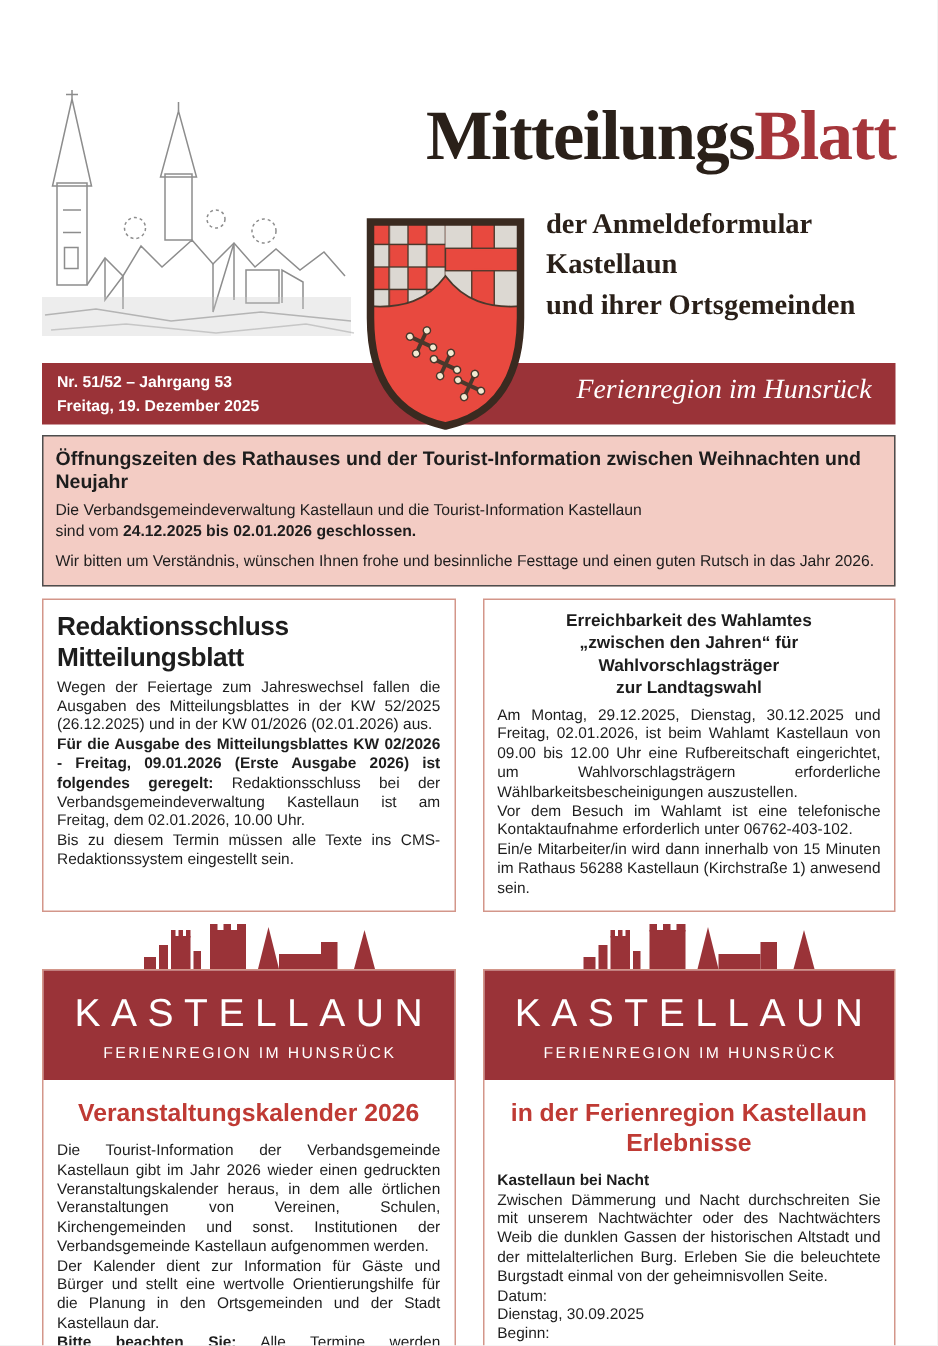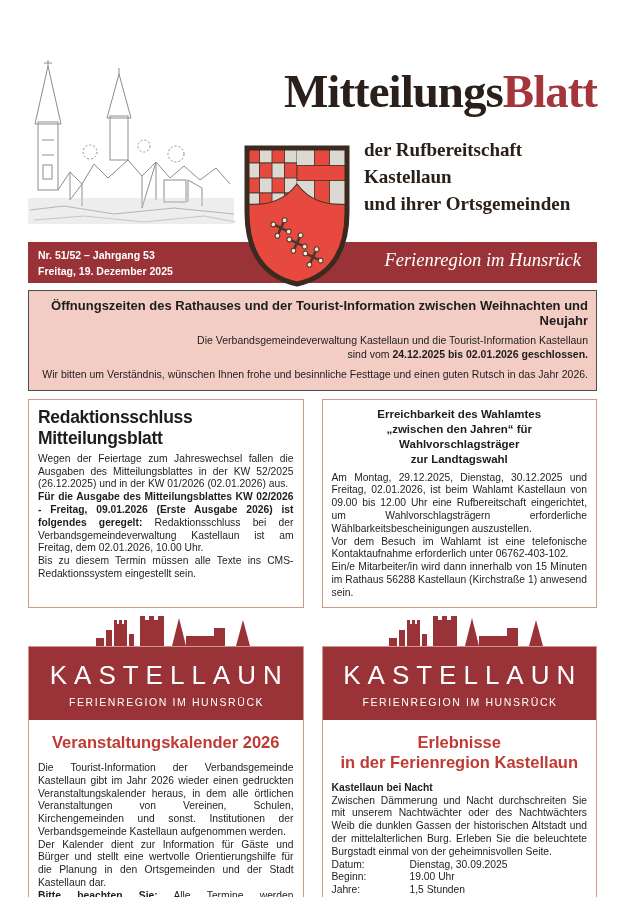--- a/index.html
+++ b/index.html
@@ -37,21 +37,21 @@
   .region-tagline {
     position:absolute; right:16px; top:8px;
     font-family:"Liberation Serif", serif; font-style:italic;
     font-size:18.5px;
   }
   .shield { position:absolute; left:209px; top:140px; width:120px; height:150px; z-index:3; }
 
   
   .notice-box {
     margin-top:21px; background:#f3ccc4; border:1px solid #4d4d4d;
-    text-align:right; padding:7px 8px 8px;
+    text-align:left; padding:7px 8px 8px;
   }
   .notice-title { font-size:13px; font-weight:bold; margin-bottom:6px; }
   .notice-line  { font-size:10.5px; line-height:1.3; }
   .notice-gap   { height:7px; }
 
   
   .row { display:flex; gap:18px; margin-top:8px; align-items:stretch; }
   .abox {
     border:1px solid #d3968a; background:#fff; padding:7px 9px 8px; width:281px;
   }
@@ -70,21 +70,21 @@
     background:#9a3338; color:#fff; text-align:center;
     padding:13px 0 12px; 
   }
   .logo-name { font-size:26px; letter-spacing:7px; font-weight:normal; text-indent:7px; }
   .logo-tag  { font-size:10.5px; letter-spacing:1.6px; margin-top:5px; text-indent:1.6px; }
   .lower-content { padding:9px 9px 10px; }
   .red-title {
     color:#bf3a34; font-size:16.5px; font-weight:bold; text-align:center;
     line-height:1.2; margin:4px 0 9px;
   }
-  .detail-row { display:flex; }
+  .detail-row { display:flex;flex-direction:column; }
   .detail-label { width:78px; flex:none; }
   .detail-value { flex:1; }
 </style>
 </head>
 <body>
 
 <div class="page">
   <div class="content">
 
     <div class="header-wrap">
@@ -111,21 +111,21 @@
         <rect x="4" y="138" width="206" height="26" fill="#cccccc" opacity="0.35" stroke="none"></rect>
         <polyline points="6,150 40,146 90,154 150,148 210,154" opacity="0.6"></polyline>
         <polyline points="10,160 60,156 120,162 180,156 212,162" opacity="0.4"></polyline>
       </svg>
 
       <div class="masthead">
         <span class="mh-dark">Mitteilungs</span><span class="mh-red">Blatt</span>
       </div>
 
       <div class="subtitle">
-        <div>der Rufbereitschaft</div>
+        <div>der Anmeldeformular</div>
         <div>Kastellaun</div>
         <div>und ihrer Ortsgemeinden</div>
       </div>
 
       <div class="issue-banner">
         <div class="issue-info">
           <div>Nr. 51/52 – Jahrgang 53</div>
           <div>Freitag, 19. Dezember 2025</div>
         </div>
         <div class="region-tagline">Ferienregion im Hunsrück</div>
@@ -271,22 +271,22 @@
           <rect x="164" y="12" width="11" height="18"></rect>
           <polygon points="186,30 200,30 193,4"></polygon>
         </svg>
         <div class="lower-box">
           <div class="logo-banner">
             <div class="logo-name">KASTELLAUN</div>
             <div class="logo-tag">FERIENREGION IM HUNSRÜCK</div>
           </div>
           <div class="lower-content">
             <div class="red-title">
+              <div>in der Ferienregion Kastellaun</div>
               <div>Erlebnisse</div>
-              <div>in der Ferienregion Kastellaun</div>
             </div>
             <div class="body-text">
               <p><b>Kastellaun bei Nacht</b></p>
               <p>Zwischen Dämmerung und Nacht durchschreiten Sie mit unserem Nachtwächter oder des Nachtwächters Weib die dunklen Gassen der historischen Altstadt und der mittelalterlichen Burg. Erleben Sie die beleuchtete Burgstadt einmal von der geheimnisvollen Seite.</p>
               <div class="detail-row">
                 <span class="detail-label">Datum:</span>
                 <span class="detail-value">Dienstag, 30.09.2025</span>
               </div>
               <div class="detail-row">
                 <span class="detail-label">Beginn:</span>

